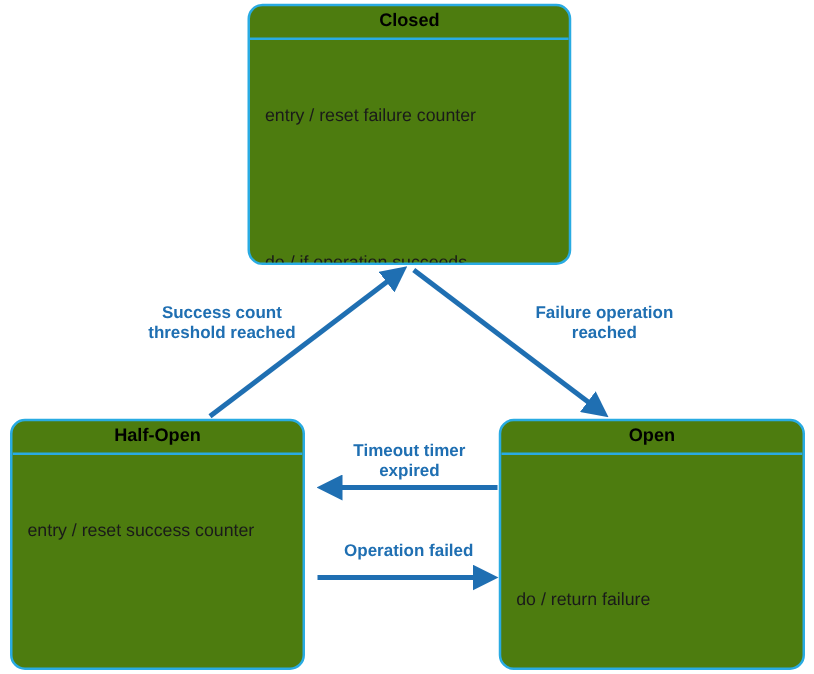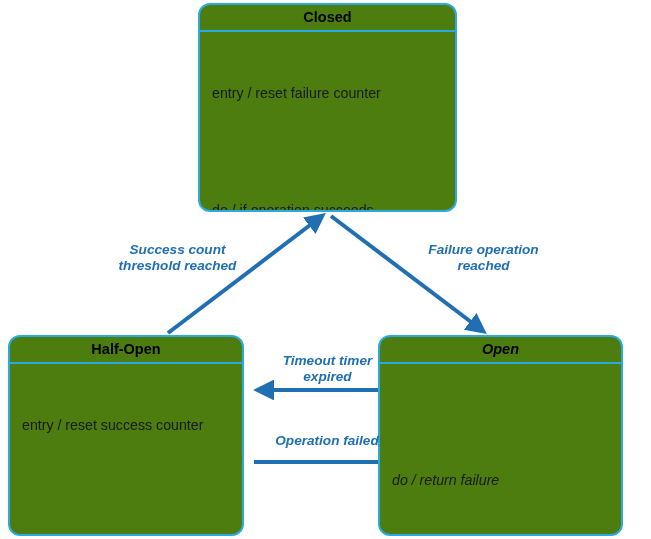--- a/index.html
+++ b/index.html
@@ -65,37 +65,35 @@
     width: 259px;
     height: 209px;
   }
   #box-halfopen {
     left: 8px;
     top: 335px;
     width: 236px;
     height: 201px;
   }
   #box-open {
-    left: 378px;
+    left: 399px;
     top: 335px;
     width: 245px;
     height: 201px;
-    font-style: italic;
   }
 
   
   .edge-label {
     position: absolute;
     color: #1f6fb2;
     font-weight: bold;
     font-size: 13.6px;
     line-height: 1.2;
     text-align: center;
     white-space: pre-line;
-    font-style: italic;
   }
   #label-success {
     left: 90px;
     top: 242px;
     width: 175px;
   }
   #label-failure {
     left: 396px;
     top: 242px;
     width: 175px;

